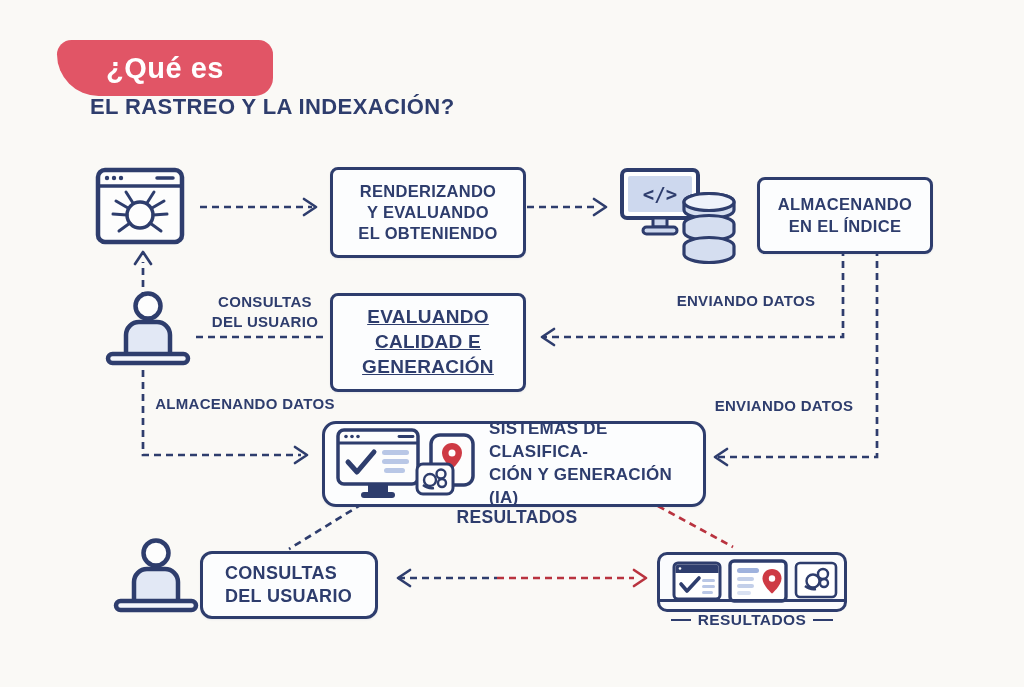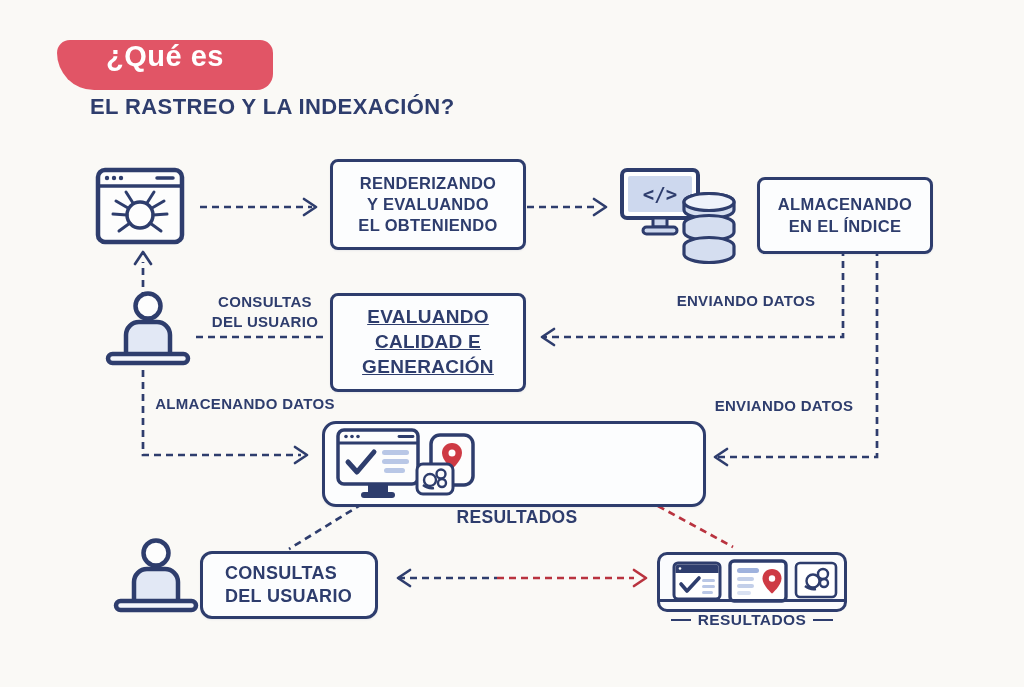--- a/index.html
+++ b/index.html
@@ -1,34 +1,34 @@
 <!DOCTYPE html>
 <html><head>
 <meta charset="utf-8">
 <style>
   html,body{margin:0;padding:0;}
   body{font-family:"Liberation Sans",sans-serif;background:#e8e8e8;}
   .stage{position:relative;width:1024px;height:687px;background:#faf9f6;overflow:hidden;margin:0 auto;}
   .abs{position:absolute;}
   
-  .badge{left:57px;top:40px;width:216px;height:50px;background:#e15566;
-         border-radius:16px 16px 20px 46px;display:flex;justify-content:center;
+  .badge{left:57px;top:40px;width:216px;height:56px;background:#e15566;
+         border-radius:16px 16px 20px 46px;display:flex;align-items:center;justify-content:center;
          color:#fff;font-size:29px;font-weight:600;letter-spacing:.5px;z-index:1;}
   .title{left:90px;top:94px;font-size:22px;font-weight:800;color:#2e3d6d;letter-spacing:.4px;z-index:2;white-space:nowrap;}
   
   .wires{left:0;top:0;z-index:1;}
   .wires path{fill:none;stroke:#2e3d6d;stroke-width:2.7px;}
   .wires .dash{stroke-dasharray:7 5;}
   .wires .head{stroke-linecap:round;stroke-linejoin:round;}
   .wires .red{stroke:#b9333f;}
   
   .node{border:3px solid #2e3d6d;border-radius:8px;background:#fcfdfe;color:#2e3d6d;
         display:flex;flex-direction:column;align-items:center;justify-content:center;
         font-weight:700;text-align:center;letter-spacing:.3px;z-index:2;box-shadow:0 1px 2px rgba(46,61,109,.08);}
-  .node-renderizando{left:330px;top:159px;width:190px;height:85px;font-size:16.5px;line-height:1.27;}
+  .node-renderizando{left:330px;top:167px;width:190px;height:85px;font-size:16.5px;line-height:1.27;}
   .node-almacenando{left:757px;top:169px;width:170px;height:71px;font-size:16.5px;line-height:1.3;margin-top:8px;}
   .node-evaluando{left:330px;top:293px;width:190px;height:93px;font-size:19px;line-height:1.3;text-decoration:underline;}
   .node-sistemas{left:322px;top:421px;width:378px;height:80px;border-radius:14px;
                  flex-direction:row;justify-content:flex-start;font-size:17px;line-height:1.35;}
   .node-sistemas .sis-text{text-align:left;margin-left:4px;}
   .node-consultas{left:200px;top:551px;width:178px;height:68px;border-radius:12px;
                   align-items:flex-start;padding-left:22px;box-sizing:border-box;font-size:18px;line-height:1.3;text-align:left;}
   
   .lbl{color:#2e3d6d;font-weight:700;font-size:15px;letter-spacing:.3px;text-align:center;z-index:2;}
   .lbl-consultas{left:205px;top:292px;width:120px;line-height:1.35;}
@@ -188,20 +188,24 @@
       <rect x="26" y="65" width="34" height="6" rx="3" fill="#2e3d6d"></rect>
 
       <rect x="82" y="37" width="36" height="30" rx="6" fill="#fdfdfd" stroke="#2e3d6d" stroke-width="3"></rect>
       <g fill="none" stroke="#2e3d6d" stroke-width="2.4">
         <circle cx="95" cy="53" r="6"></circle>
           <circle cx="106" cy="47" r="4.5"></circle>
           <circle cx="107" cy="56" r="4"></circle>
         <path d="M88,58 q5,4 11,3"></path>
       </g>
     </svg>
+    <div class="sis-text">
+      <div>SISTEMAS DE CLASIFICA-</div>
+      <div>CIÓN Y GENERACIÓN (IA)</div>
+    </div>
   </div>
 
   <div class="abs lbl lbl-resultados-mid">RESULTADOS</div>
 
   <svg class="abs icon" style="left:112px;top:538px" width="88" height="78" viewBox="0 0 88 78">
     <circle cx="44" cy="15" r="12.5" fill="#fdfdfd" stroke="#2e3d6d" stroke-width="4.5"></circle>
     <path d="M22,70 v-26 a13,13 0 0 1 13,-13 h18 a13,13 0 0 1 13,13 v26 z" fill="#e2e8f5" stroke="#2e3d6d" stroke-width="4.5"></path>
     <rect x="4" y="63" width="80" height="9" rx="4.5" fill="#f4f6fb" stroke="#2e3d6d" stroke-width="4.5"></rect>
   </svg>
 

